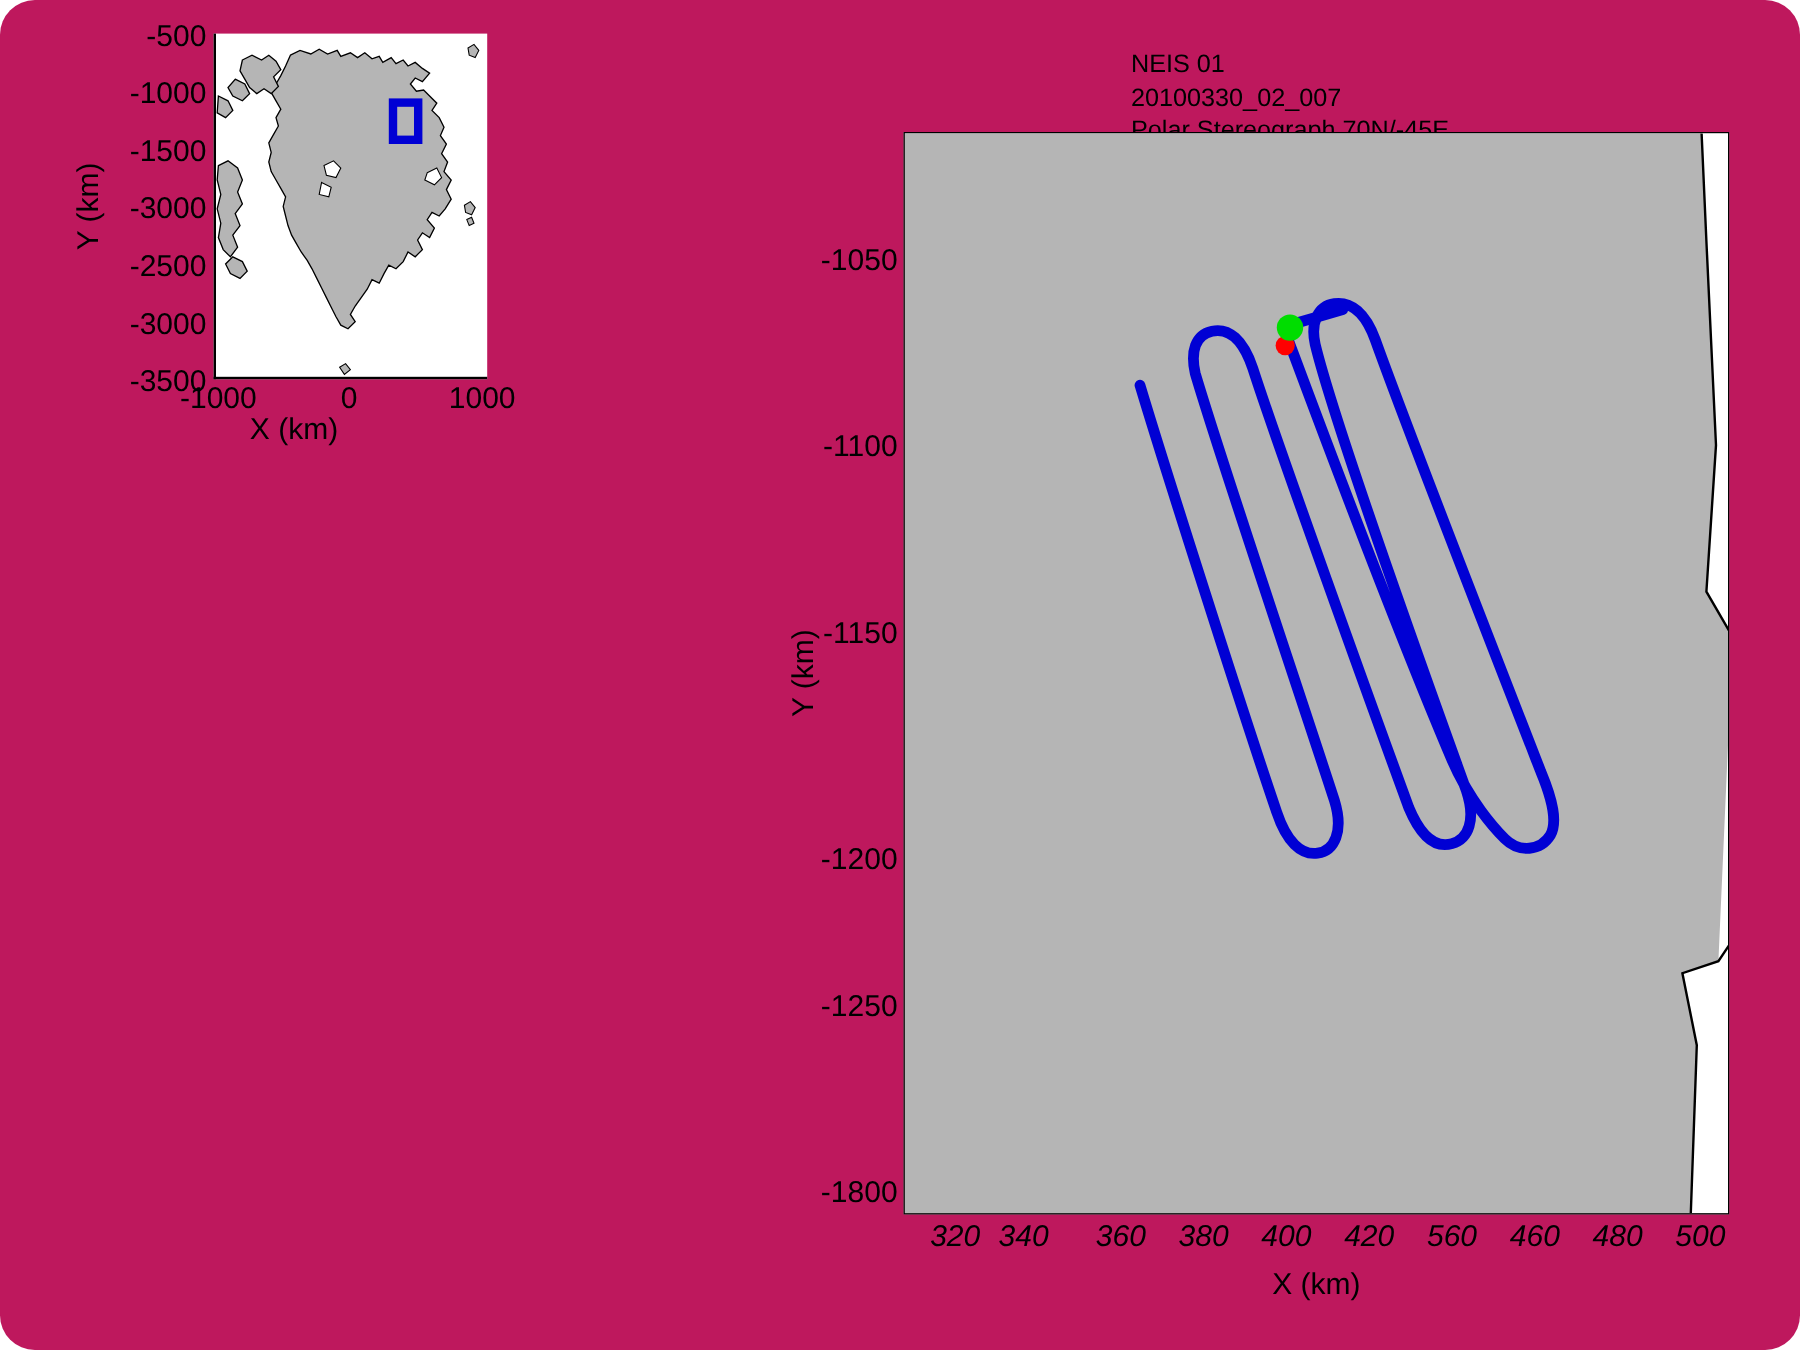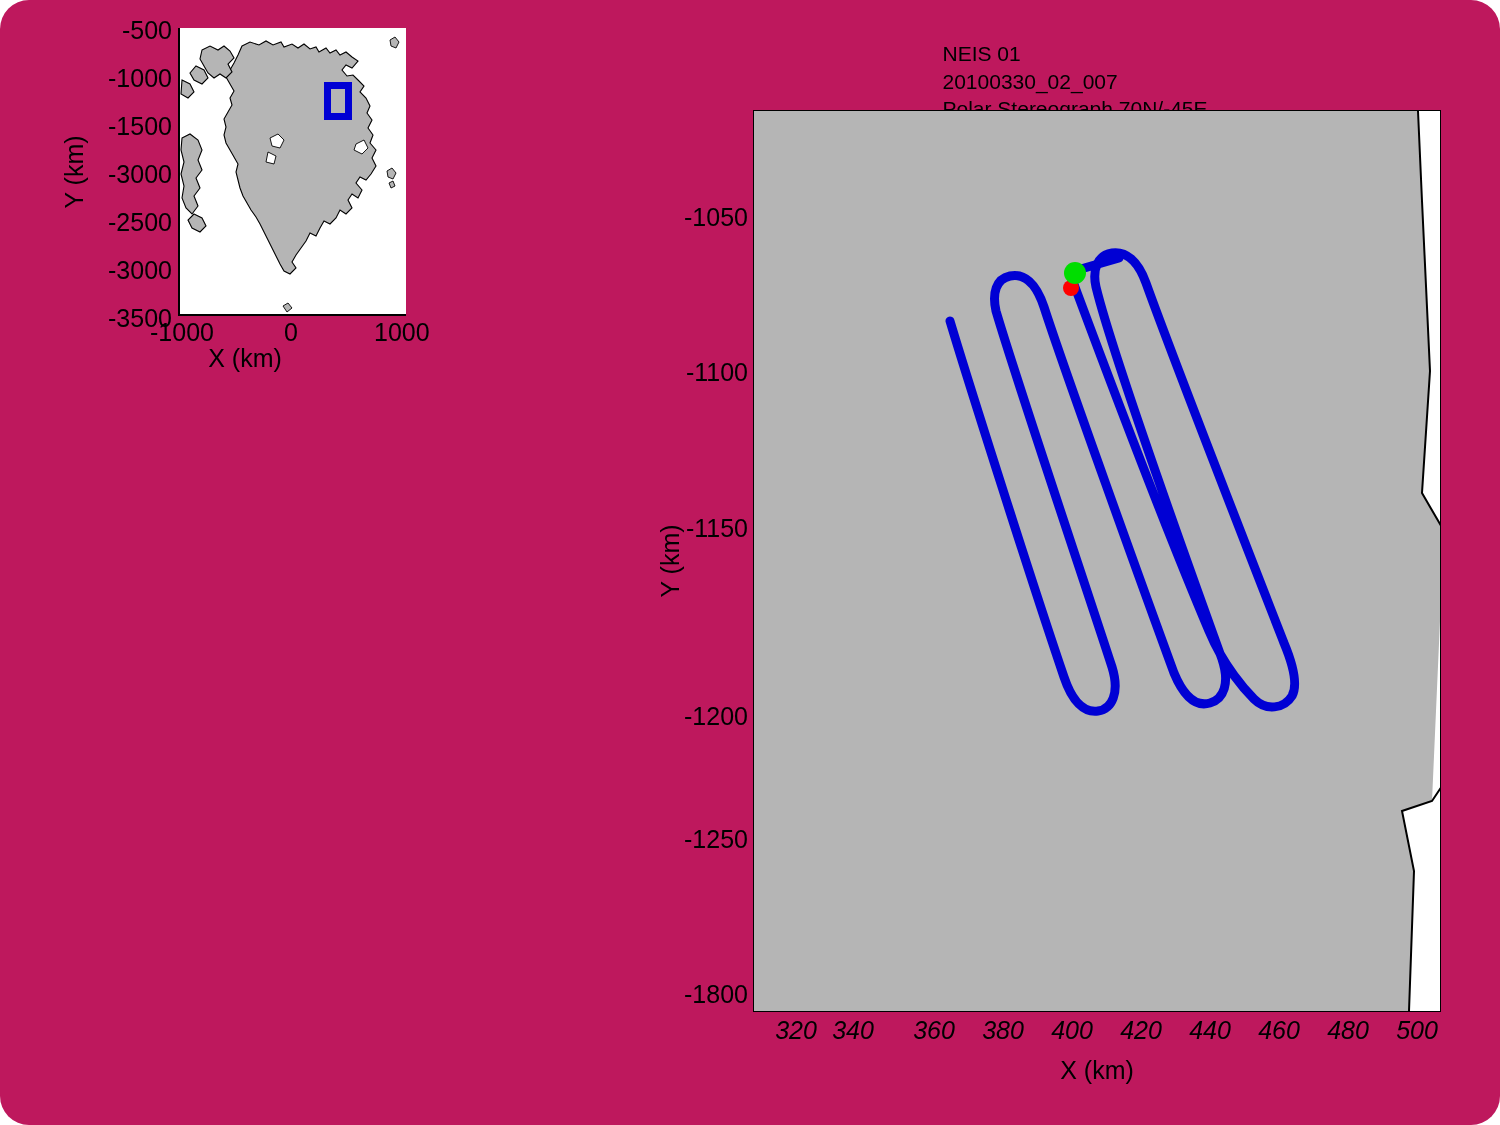--- a/index.html
+++ b/index.html
@@ -291,21 +291,21 @@
 
     </div>
 
     <div id="main-ticklabels-x">
       <div class="tick main-tick-x" style="left:43px; top:2px;">320</div>
       <div class="tick main-tick-x" style="left:100px; top:2px;">340</div>
       <div class="tick main-tick-x" style="left:181px; top:2px;">360</div>
       <div class="tick main-tick-x" style="left:250px; top:2px;">380</div>
       <div class="tick main-tick-x" style="left:319px; top:2px;">400</div>
       <div class="tick main-tick-x" style="left:388px; top:2px;">420</div>
-      <div class="tick main-tick-x" style="left:457px; top:2px;">440</div>
+      <div class="tick main-tick-x" style="left:457px; top:2px;">560</div>
       <div class="tick main-tick-x" style="left:526px; top:2px;">460</div>
       <div class="tick main-tick-x" style="left:595px; top:2px;">480</div>
       <div class="tick main-tick-x" style="left:664px; top:2px;">500</div>
     </div>
 
     <div class="axlabel" id="main-xlabel">X (km)</div>
     <div class="axlabel" id="main-ylabel">Y (km)</div>
   </div>
 
 </div>

